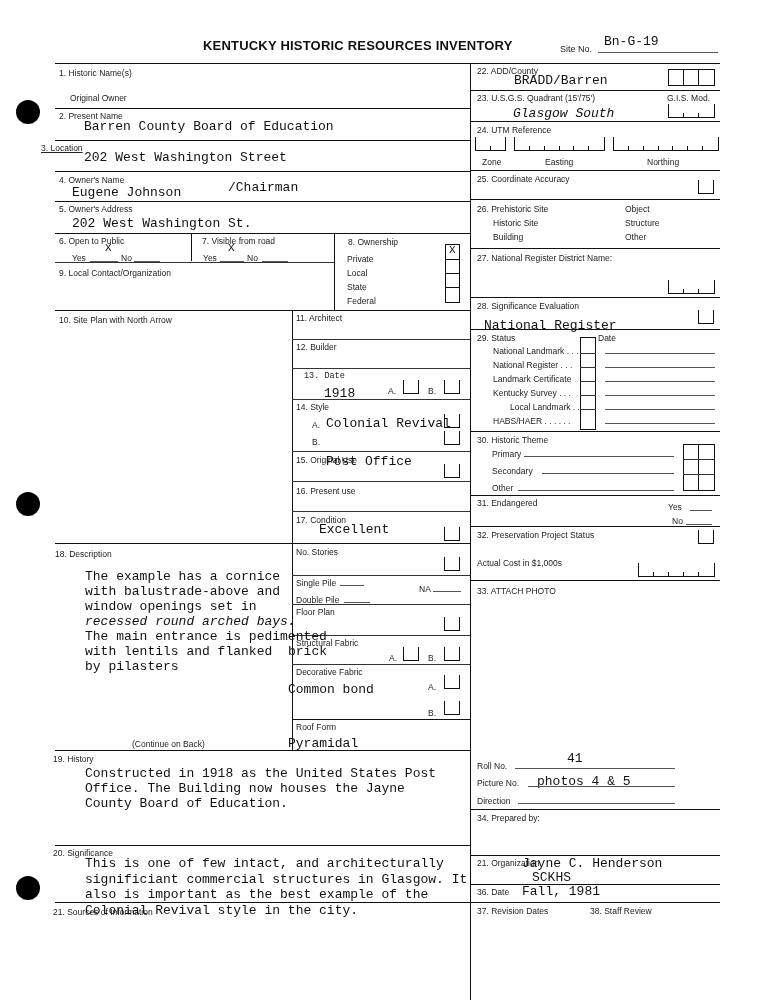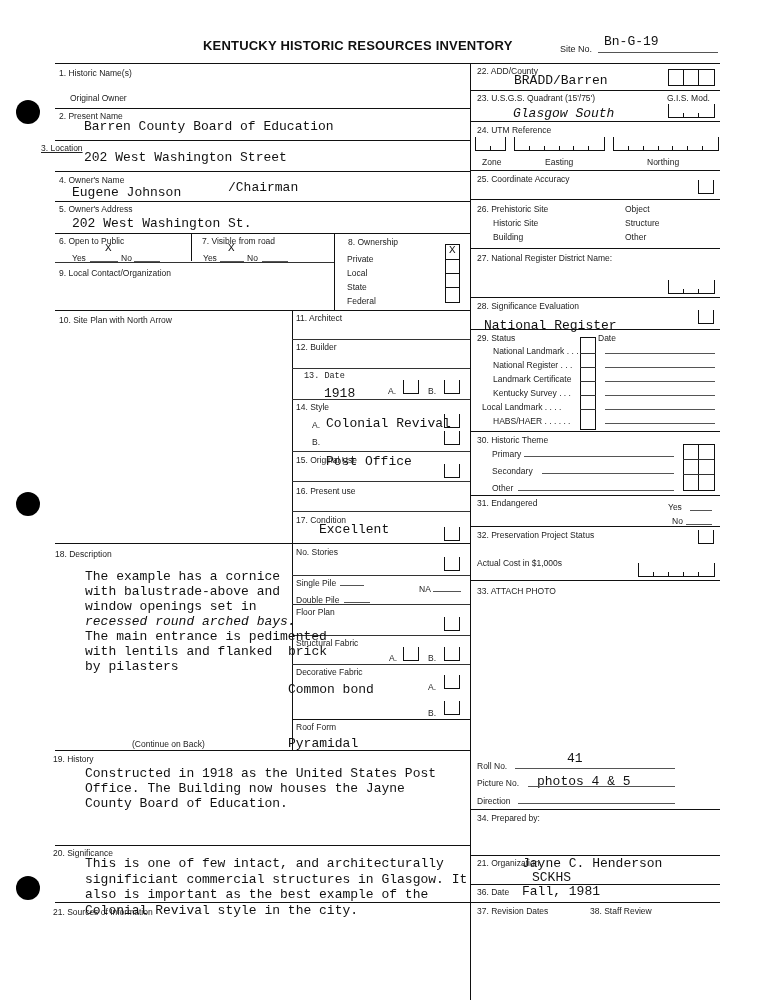--- a/index.html
+++ b/index.html
@@ -224,21 +224,21 @@
 <div class="typed" style="left:484px;top:318px;">National Register</div>
 <div class="ck" style="left:698px;top:310px;"></div>
 <div class="hl" style="left:470px;top:329px;width:250px;"></div>
 
 <div class="lbl" style="left:477px;top:333px;">29. Status</div>
 <div class="lbl" style="left:598px;top:333px;">Date</div>
 <div class="lbl" style="left:493px;top:346px;">National Landmark . . .</div>
 <div class="lbl" style="left:493px;top:360px;">National Register . . .</div>
 <div class="lbl" style="left:493px;top:374px;">Landmark Certificate</div>
 <div class="lbl" style="left:493px;top:388px;">Kentucky Survey . . .</div>
-<div class="lbl" style="left:482px;top:402px;">Local Landmark . . . .</div>
+<div class="lbl" style="left:510px;top:402px;">Local Landmark . . . .</div>
 <div class="lbl" style="left:493px;top:416px;">HABS/HAER . . . . . .</div>
 <div class="bx" style="left:580px;top:337px;width:14px;height:91px;"></div>
 <div class="hlt" style="left:580px;top:353px;width:16px;"></div>
 <div class="hlt" style="left:580px;top:367px;width:16px;"></div>
 <div class="hlt" style="left:580px;top:381px;width:16px;"></div>
 <div class="hlt" style="left:580px;top:395px;width:16px;"></div>
 <div class="hlt" style="left:580px;top:409px;width:16px;"></div>
 <div class="uline" style="left:605px;top:353px;width:110px;"></div>
 <div class="uline" style="left:605px;top:367px;width:110px;"></div>
 <div class="uline" style="left:605px;top:381px;width:110px;"></div>

